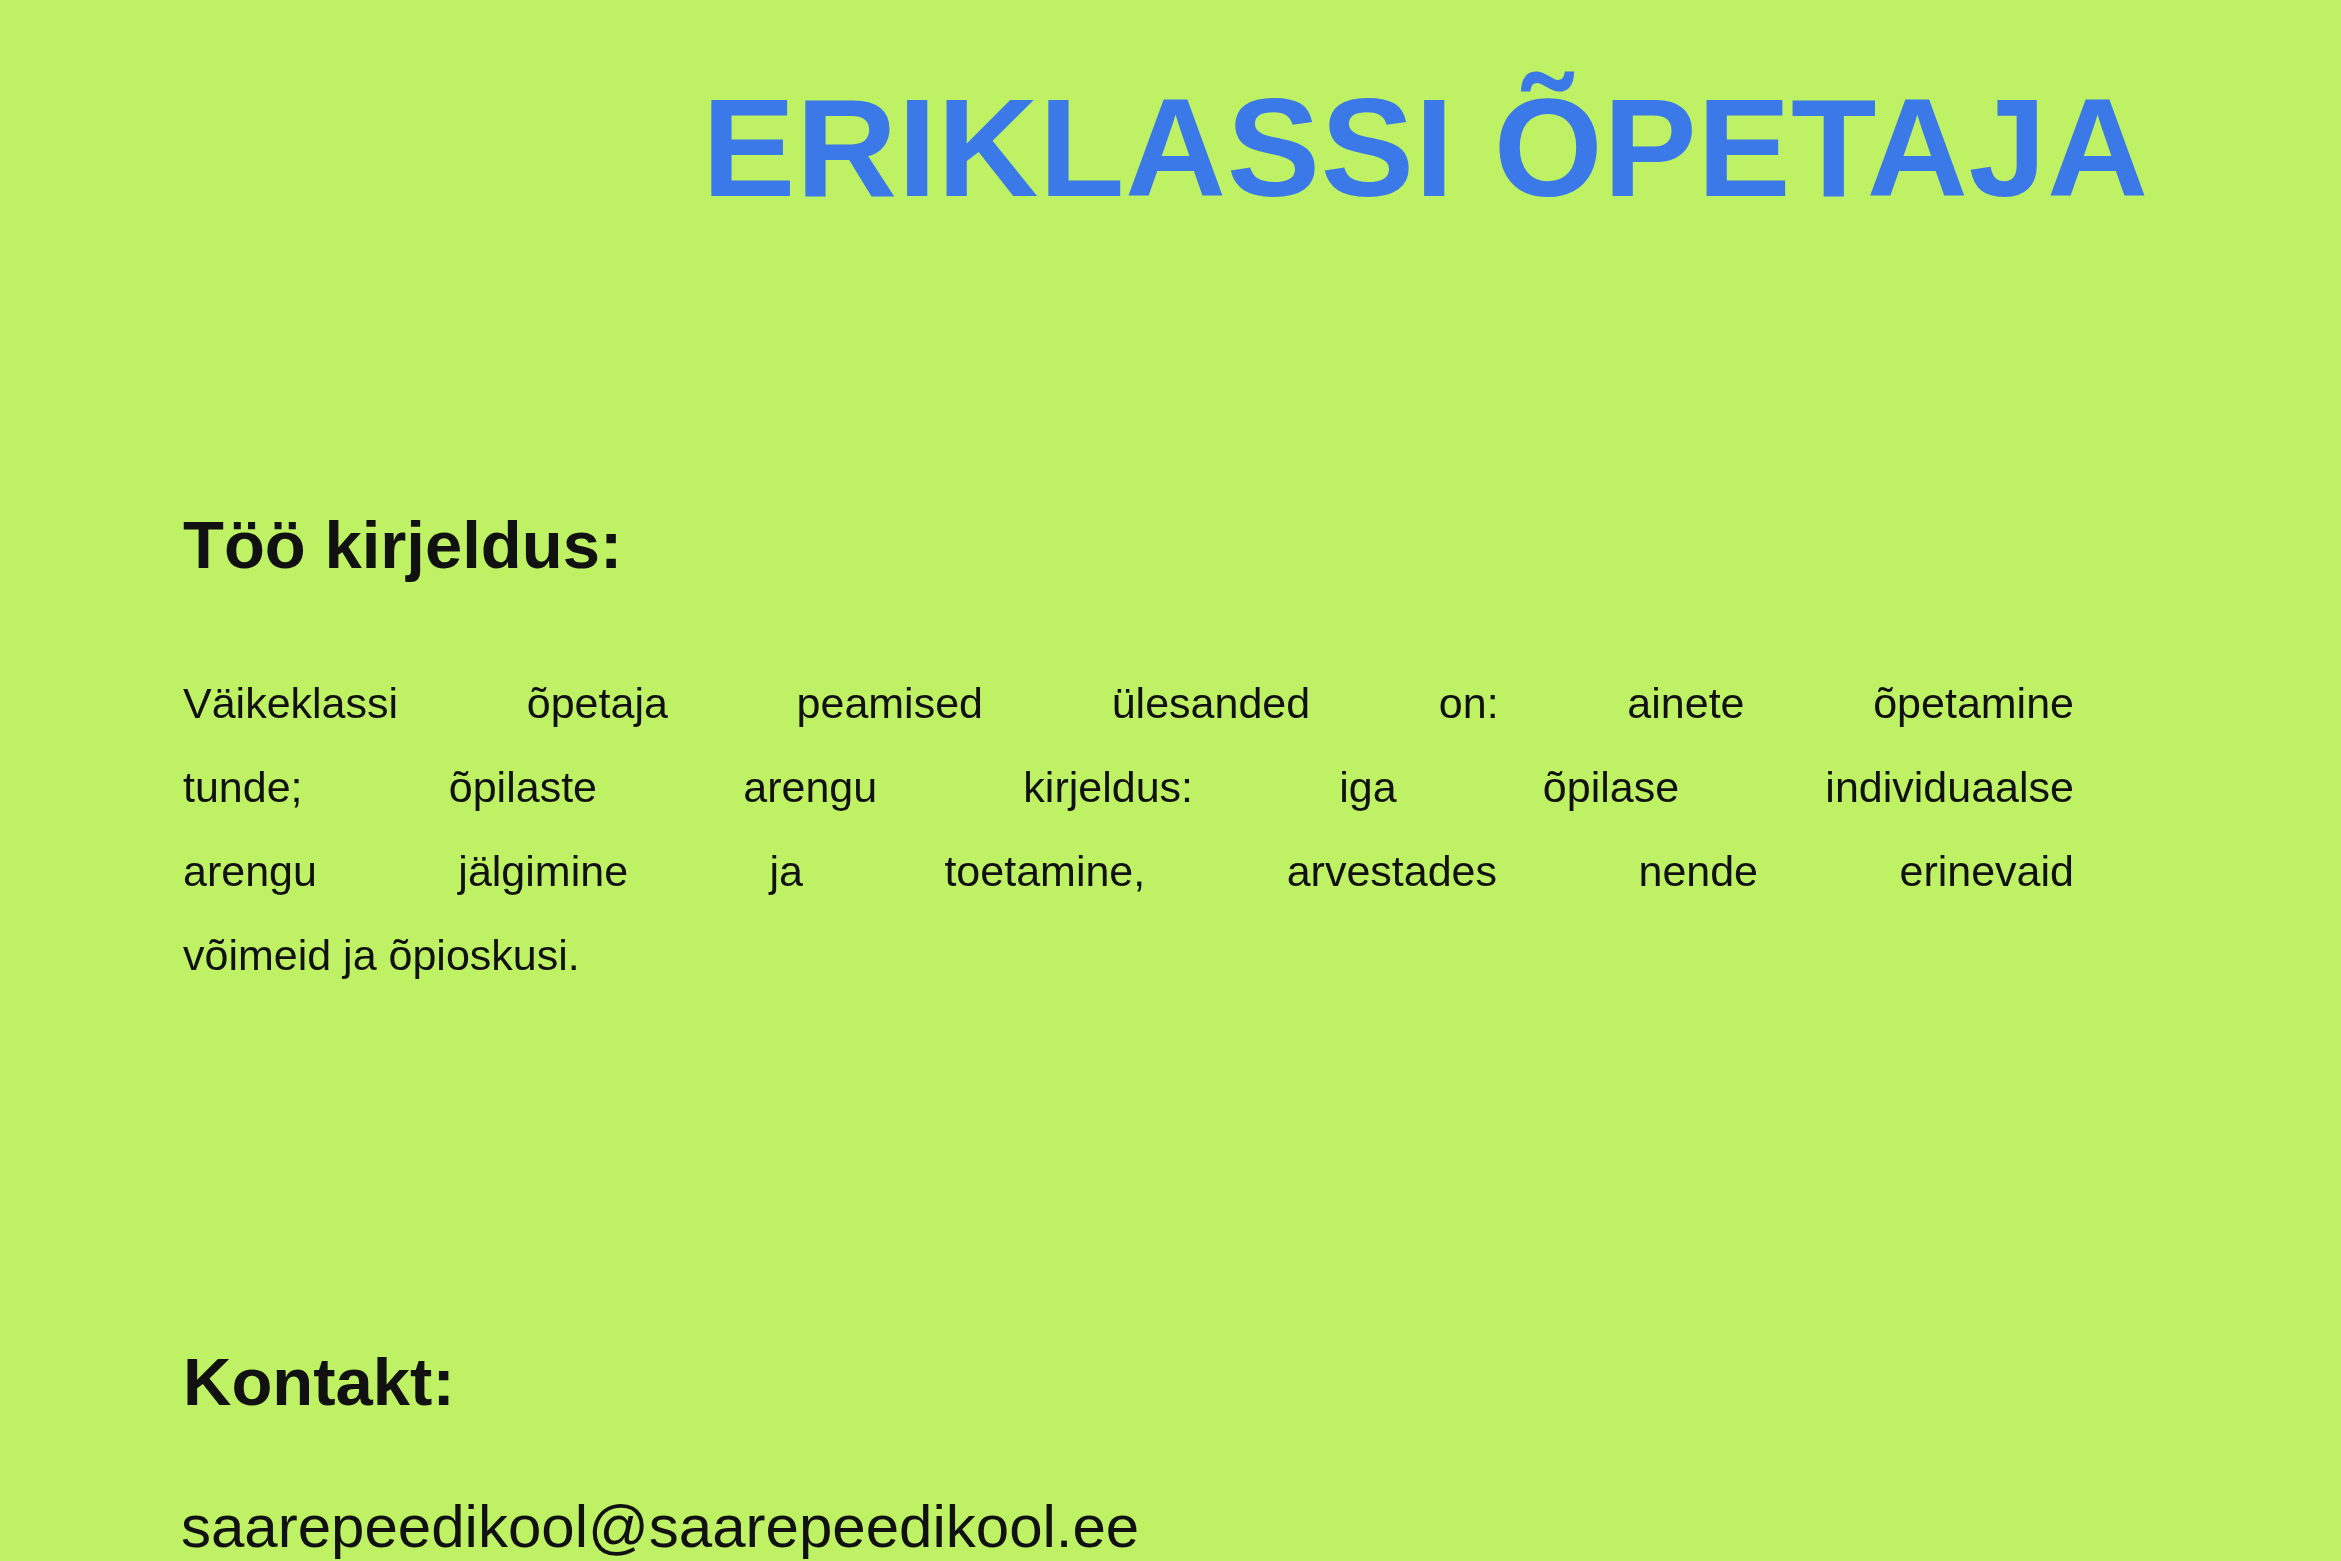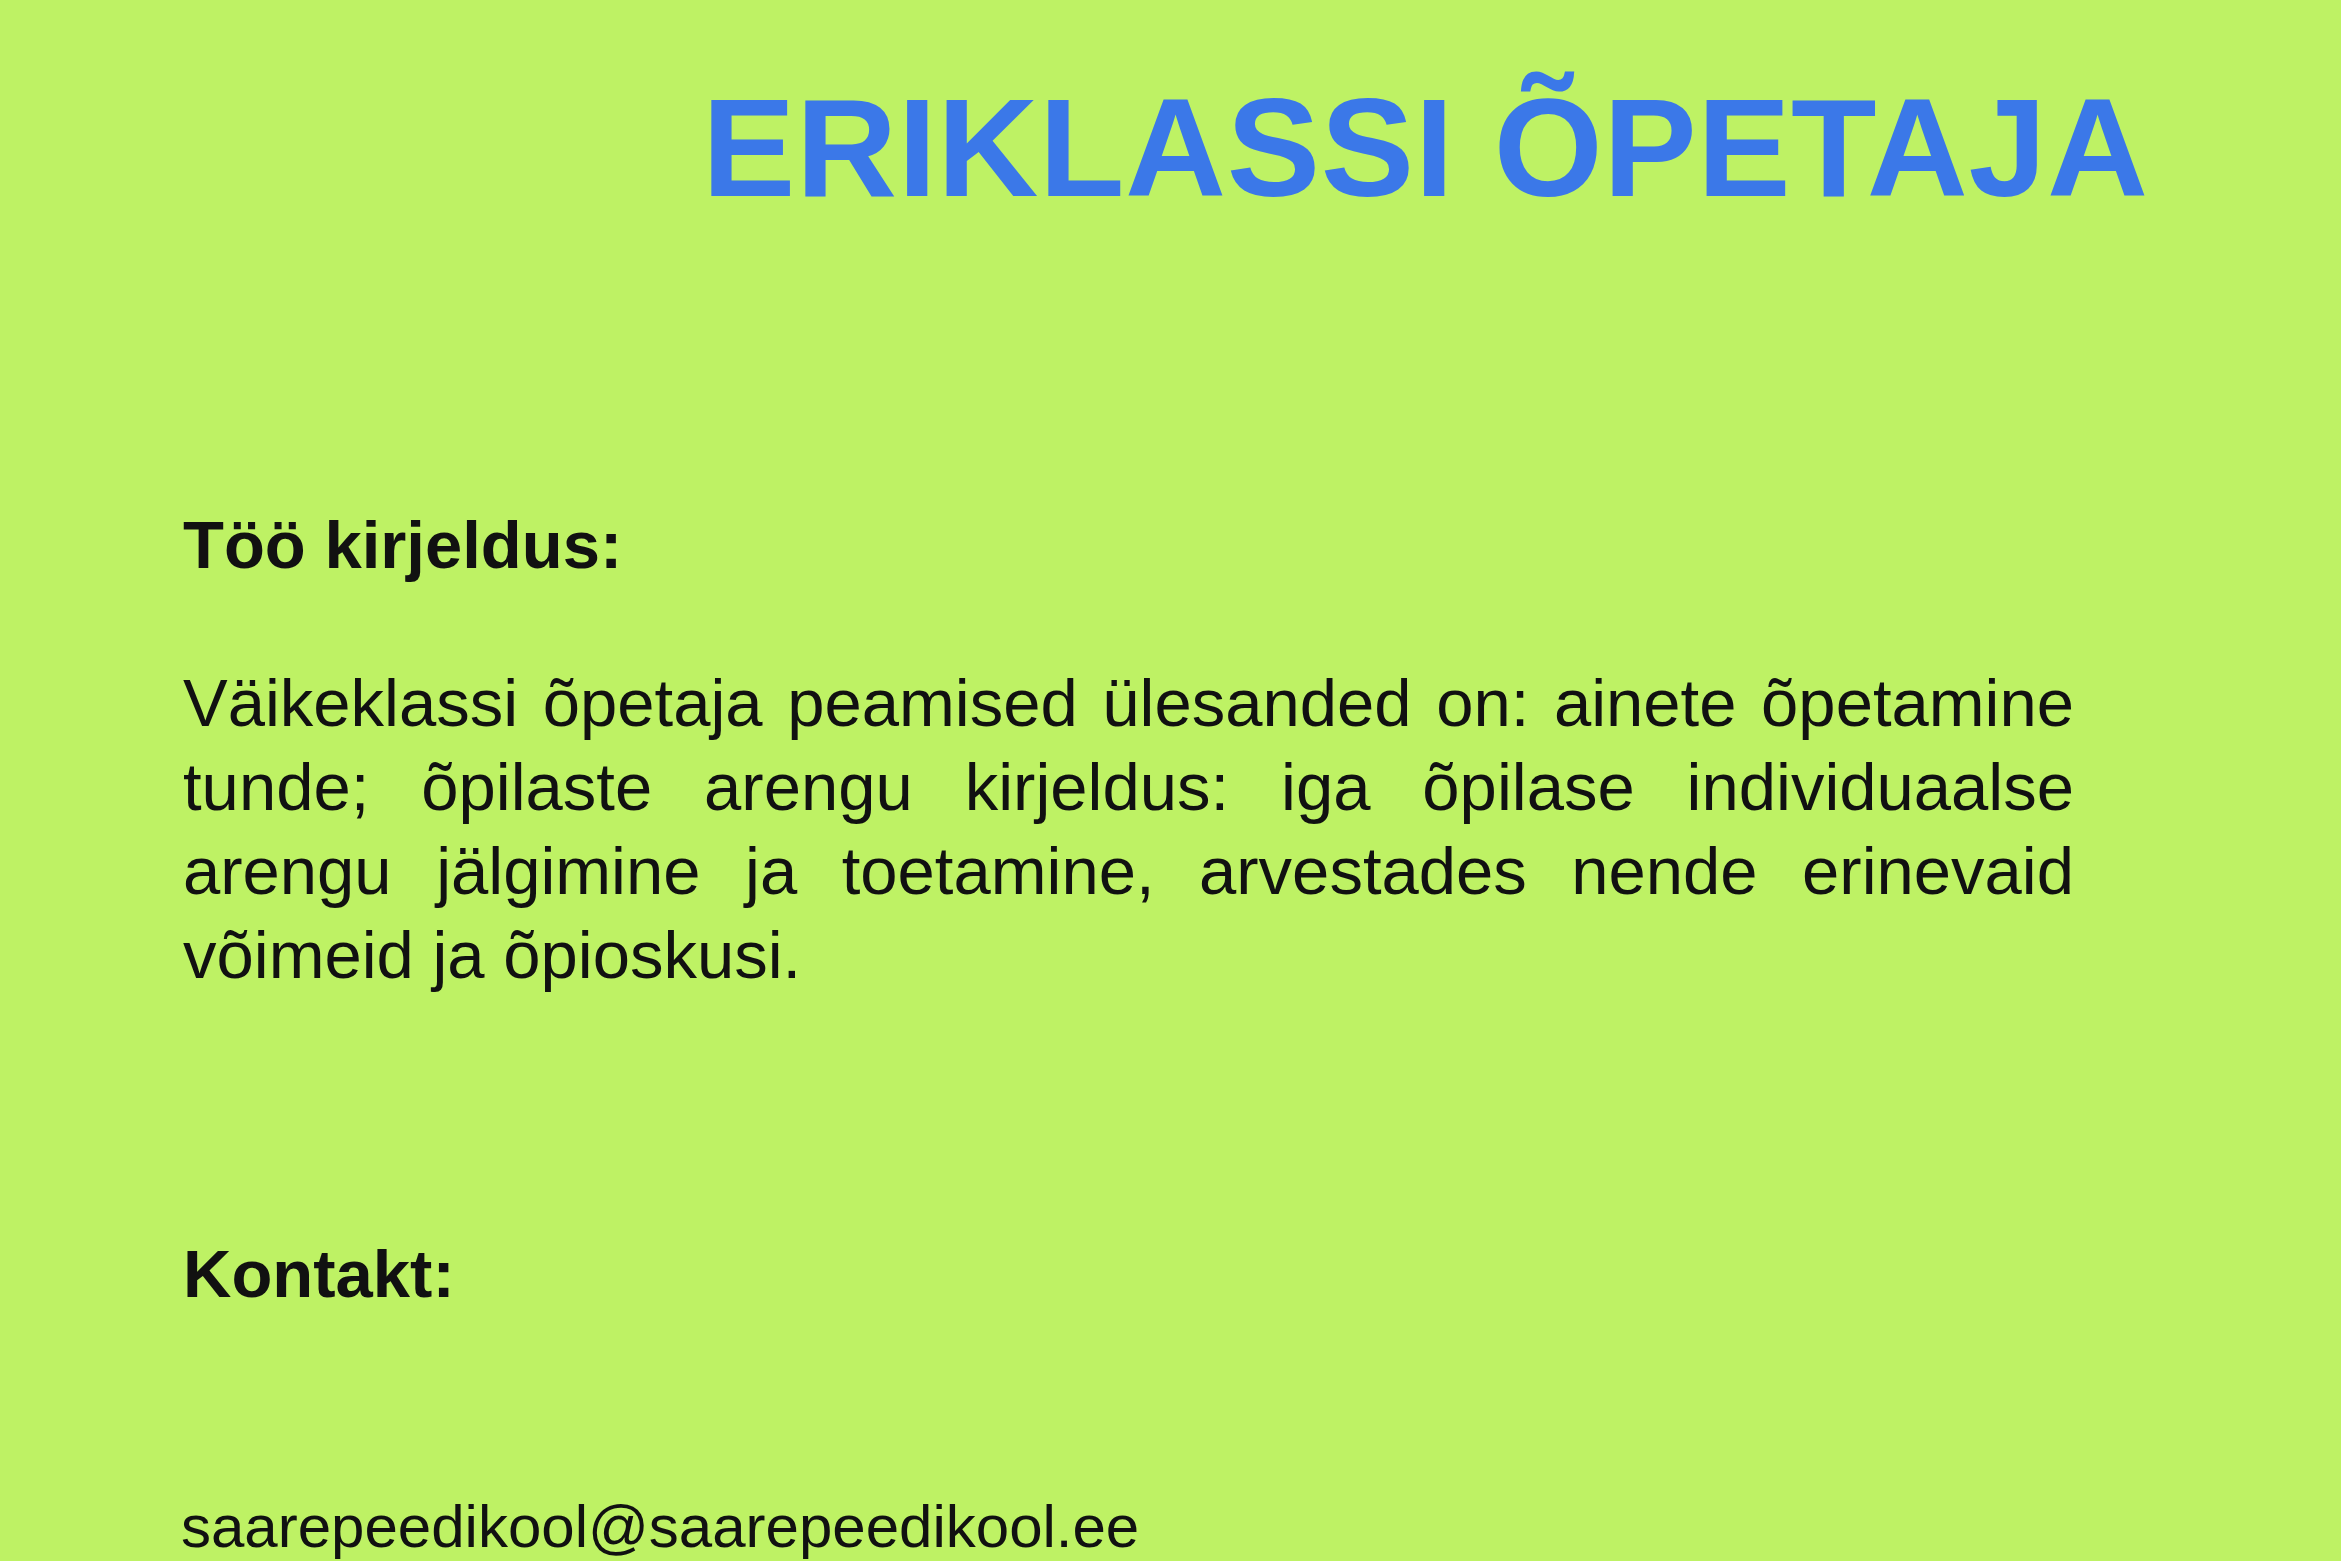--- a/index.html
+++ b/index.html
@@ -32,27 +32,27 @@
     position: absolute;
     left: 183px;
     margin: 0;
     font-size: 67px;
     line-height: 1;
     font-weight: 700;
     white-space: nowrap;
     color: #111111;
   }
   .heading-job { top: 511px; }
-  .heading-contact { top: 1240px; }
+  .heading-contact { top: 1348px; }
   .job-paragraph {
     position: absolute;
     left: 183px;
     top: 661px;
     width: 1891px;
-    font-size: 67px;
+    font-size: 43px;
     line-height: 84px;
     font-weight: 400;
     color: #111111;
   }
   .job-line {
     text-align: justify;
     text-align-last: justify;
   }
   .job-line.last {
     text-align: right;

